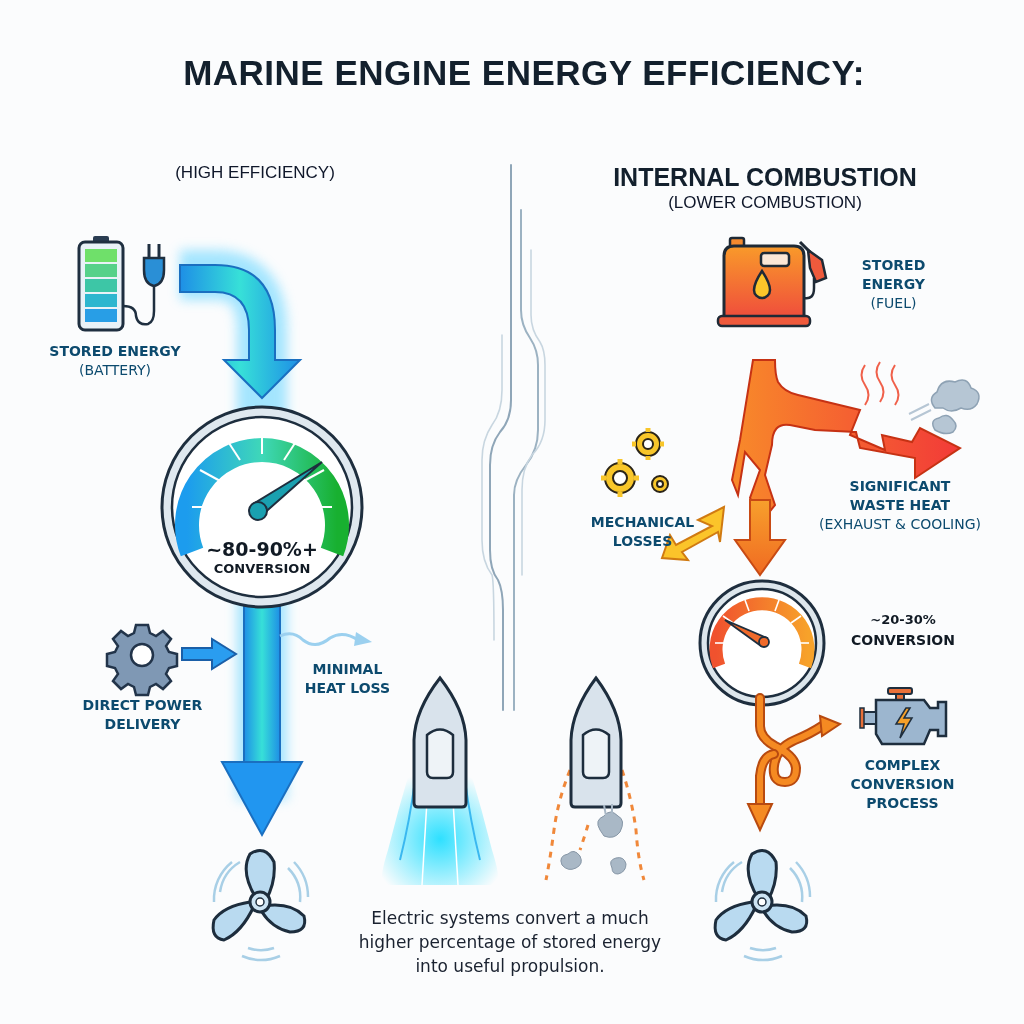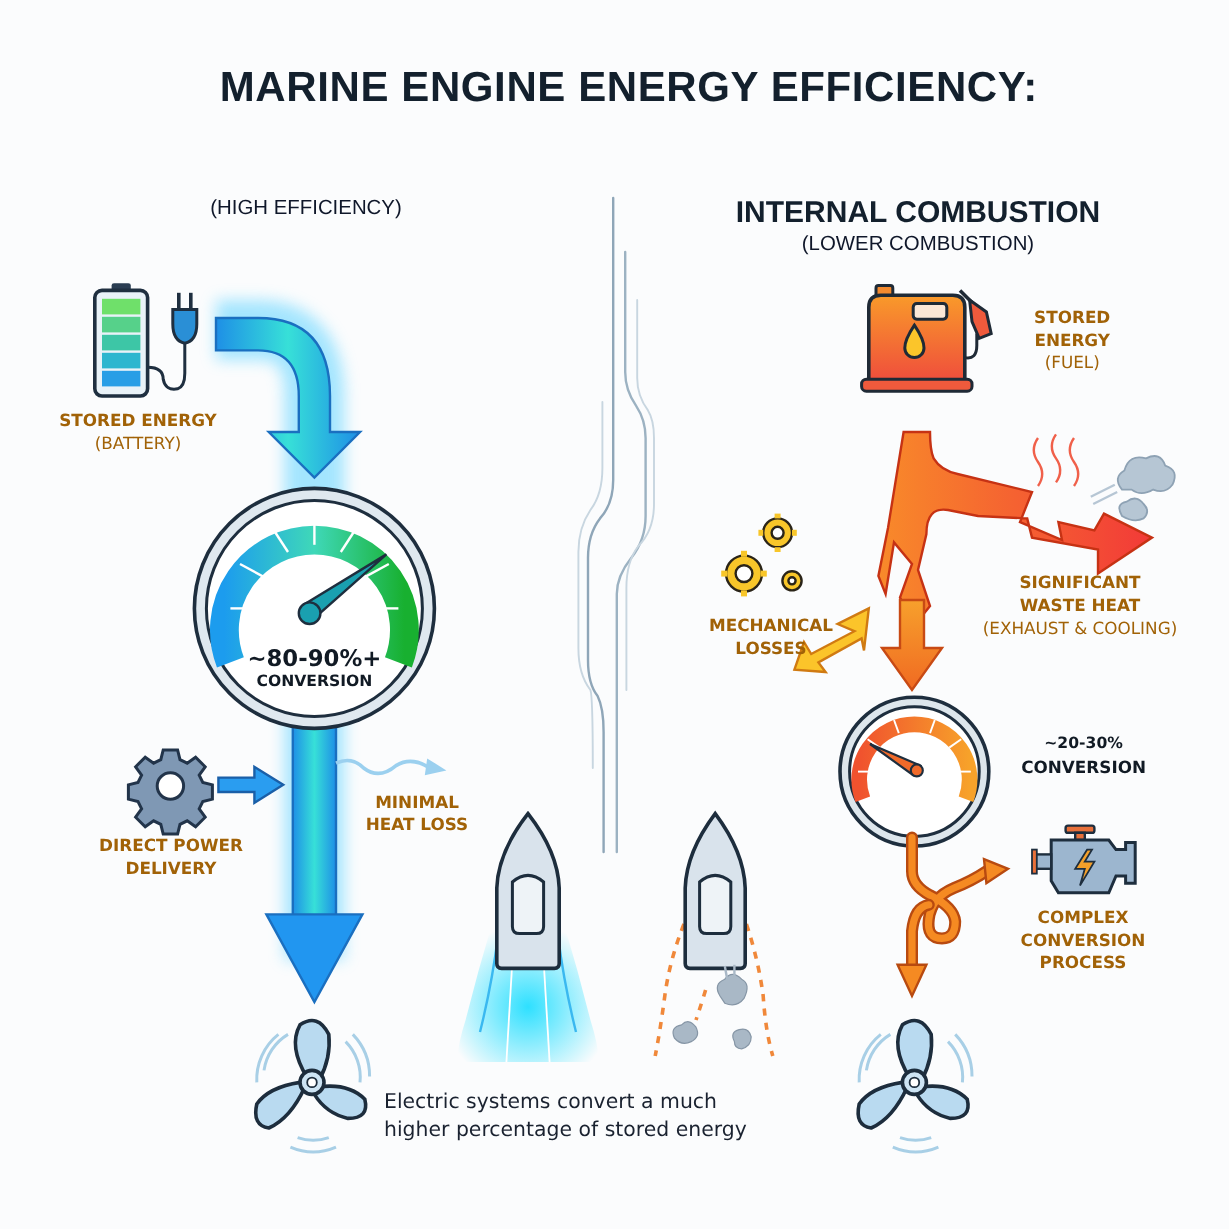--- a/index.html
+++ b/index.html
@@ -2,23 +2,23 @@
 <html><head>
 <meta charset="utf-8">
 <style>
   html,body{margin:0;padding:0;background:#fbfcfd;}
   body{width:1024px;height:1024px;position:relative;overflow:hidden;font-family:"DejaVu Sans","Liberation Sans",sans-serif;color:#111a24;}
   .abs{position:absolute;}
   .title{left:12px;width:1024px;top:52px;text-align:center;font-family:"Liberation Sans",sans-serif;font-weight:bold;font-size:35px;line-height:42px;color:#13202d;letter-spacing:0.5px;}
   .col-head{text-align:center;font-family:"Liberation Sans",sans-serif;}
   .col-head .h{font-weight:bold;font-size:25px;line-height:30px;color:#13202d;}
   .col-head .s{font-size:17px;line-height:22px;color:#0f172a;}
-  .lbl{font-family:"DejaVu Sans",sans-serif;font-weight:bold;font-size:14px;line-height:19px;color:#a16207;text-align:center;}
+  .lbl{font-family:"DejaVu Sans",sans-serif;font-weight:bold;font-size:14px;line-height:19px;color:#0c4a6e;text-align:center;}
   .lbl .n{font-weight:normal;}
-  .caption{left:320px;width:380px;top:906px;font-family:"DejaVu Sans",sans-serif;font-size:17px;line-height:24px;color:#1a2230;}
+  .caption{left:320px;width:380px;top:906px;text-align:center;font-family:"DejaVu Sans",sans-serif;font-size:17px;line-height:24px;color:#1a2230;}
   svg{position:absolute;overflow:visible;}
 </style>
 </head>
 <body>
 
 <div class="abs title">
   <div>MARINE ENGINE ENERGY EFFICIENCY:</div>
 </div>
 
 <svg width="100" height="560" style="left:460px;top:150px;" viewBox="0 0 100 560">
@@ -334,13 +334,14 @@
     <path d="M4 4 Q30 0 44 14 Q48 30 30 30 Q12 26 2 10 Z"></path>
     <path d="M-6 4 Q-18 30 -36 38 Q-50 36 -46 18 Q-36 4 -10 0 Z"></path>
   </g>
   <circle r="10" fill="#cde4f4" stroke="#1d2d3d" stroke-width="3"></circle>
   <circle r="4" fill="#ffffff" stroke="#1d2d3d" stroke-width="1.5"></circle>
 </svg>
 
 <div class="abs caption">
   <div>Electric systems convert a much</div>
   <div>higher percentage of stored energy</div>
+  <div>into useful propulsion.</div>
 </div>
 
 </body></html>

